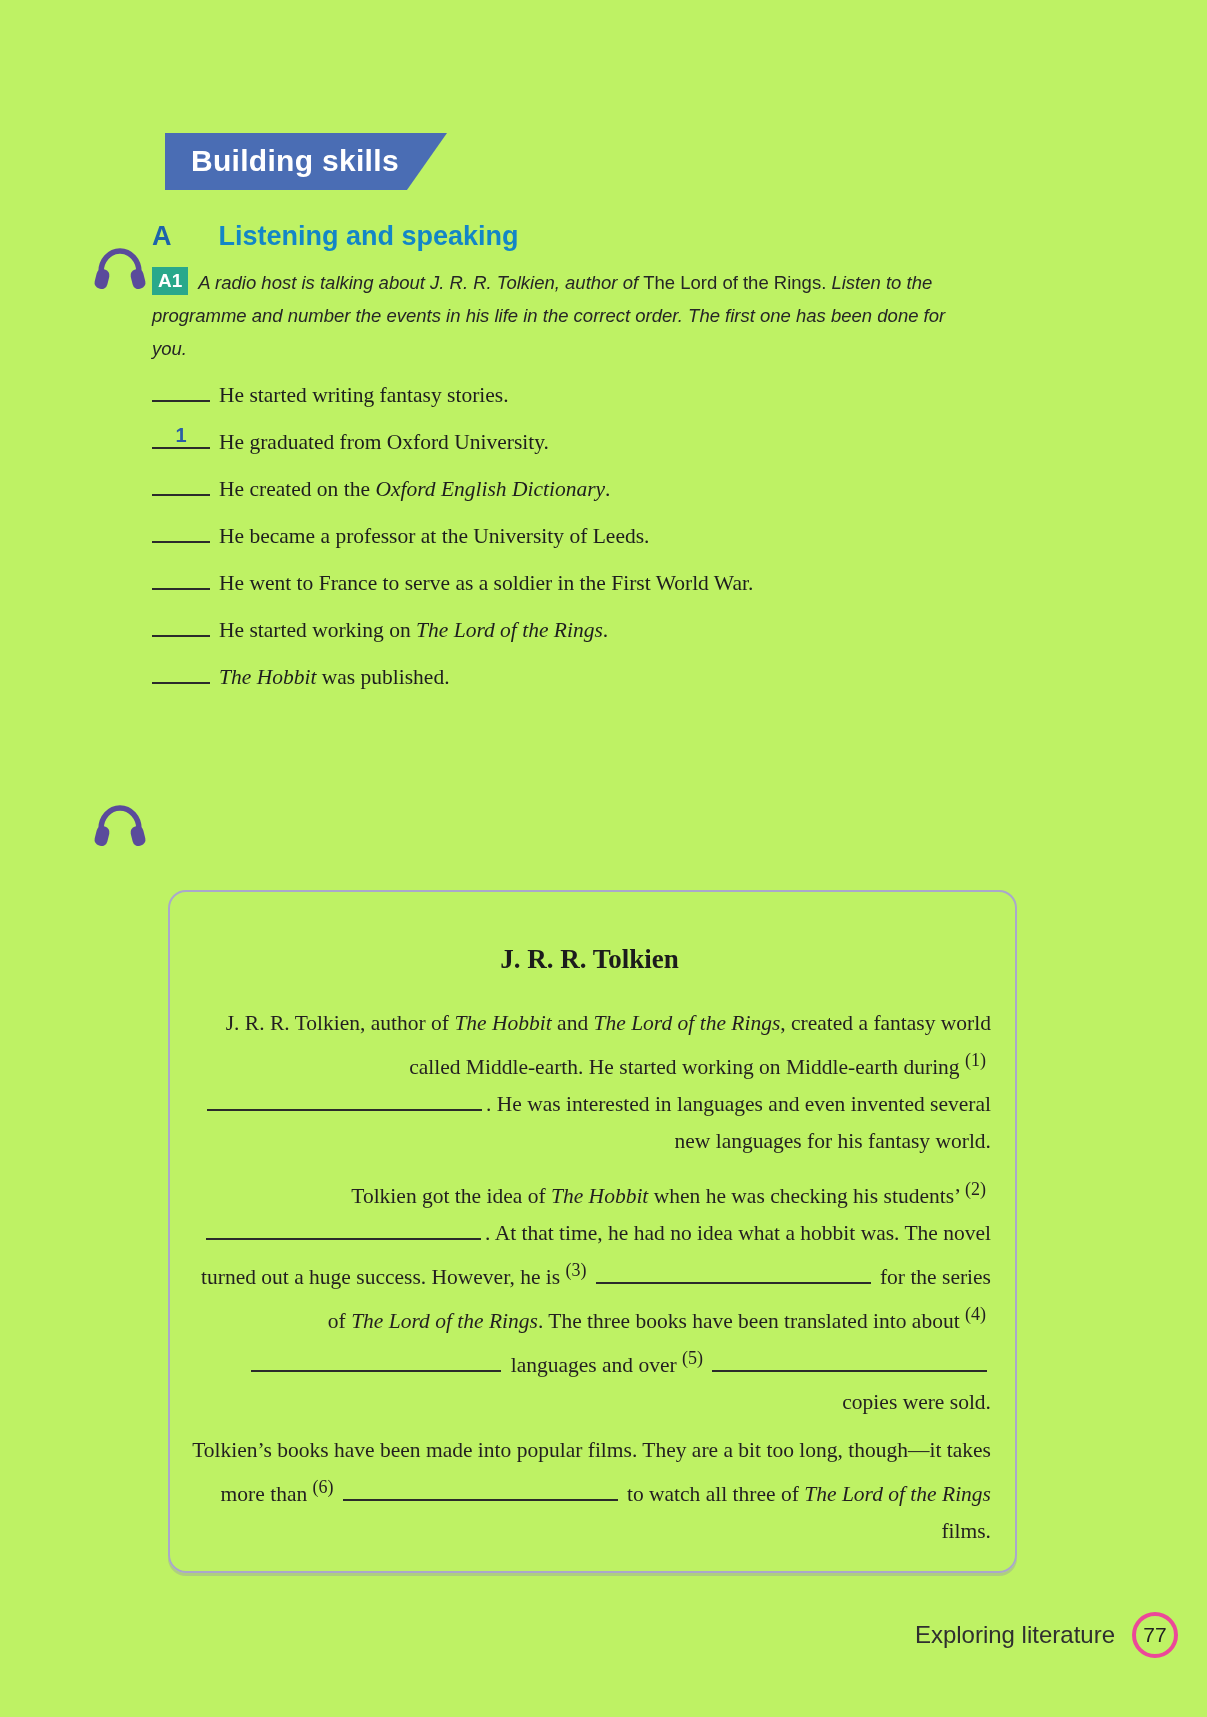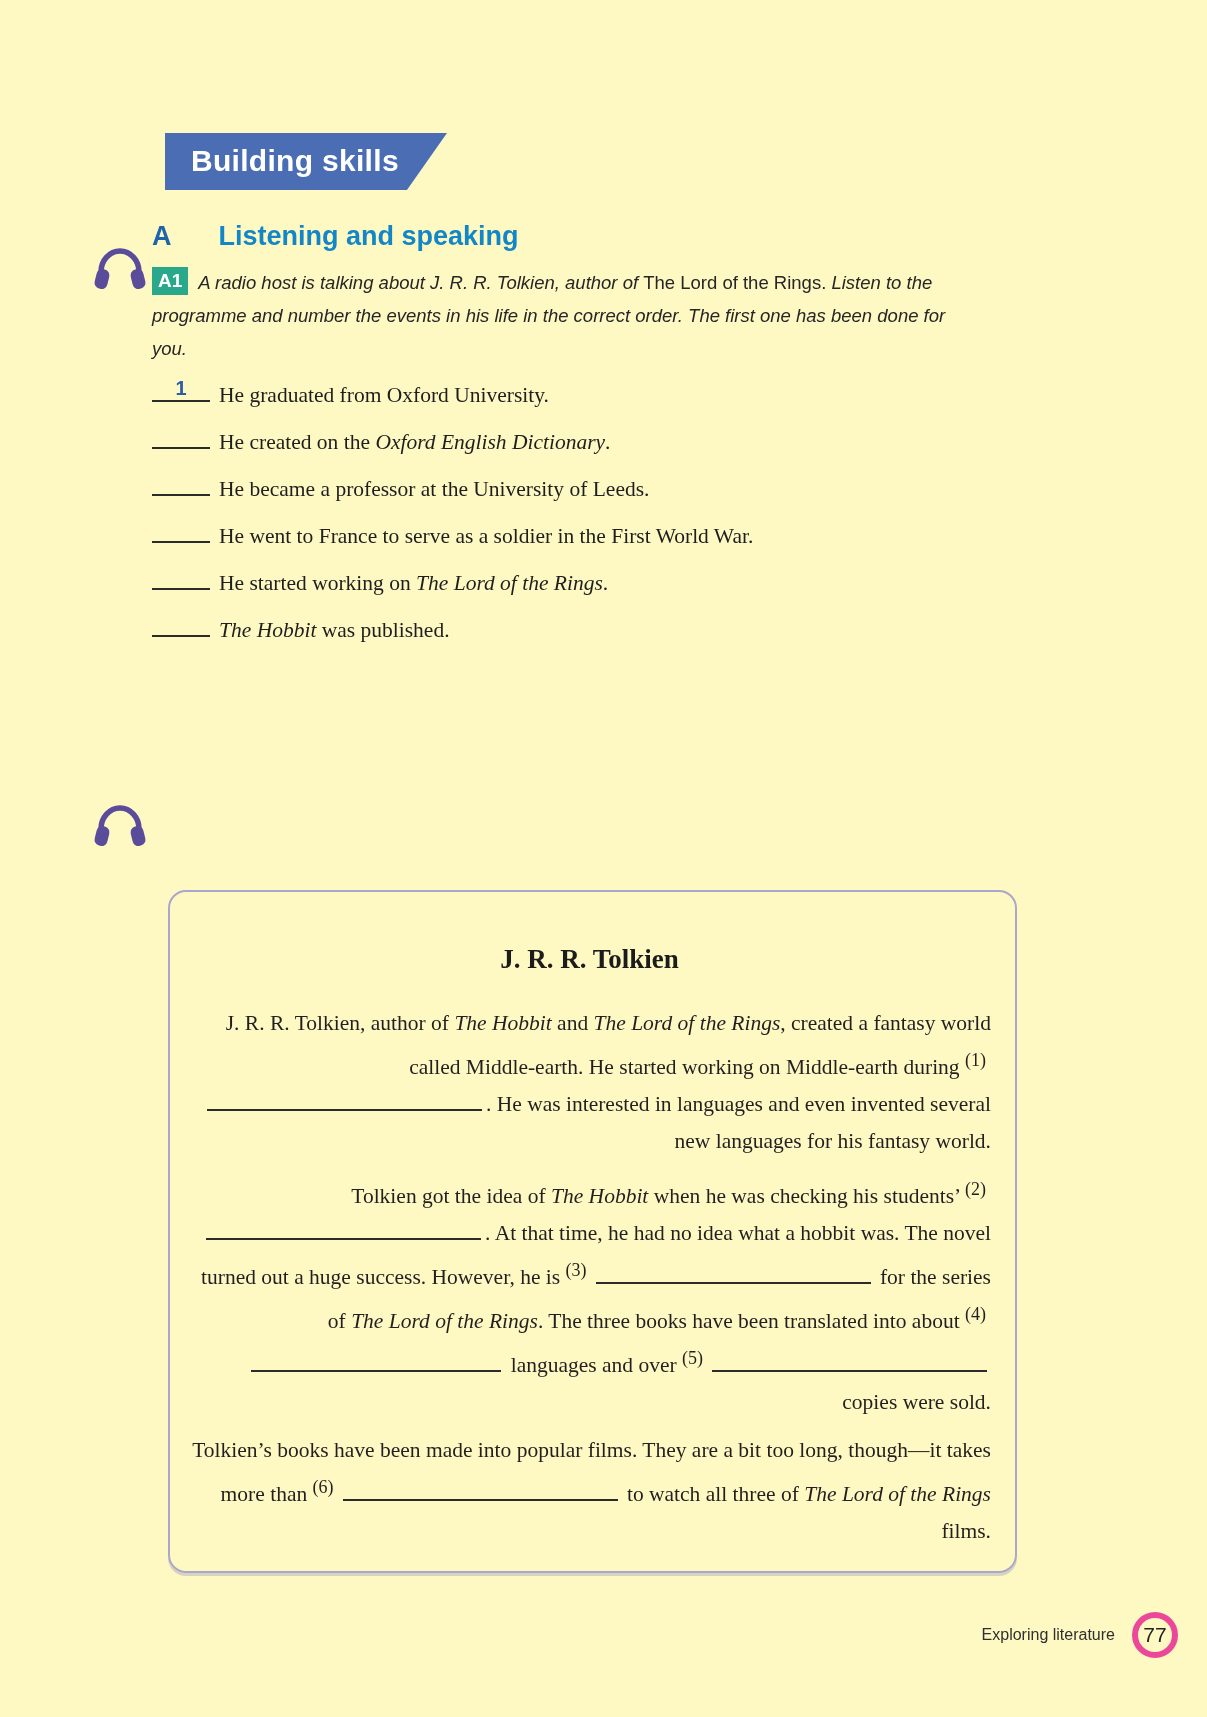--- a/index.html
+++ b/index.html
@@ -1,16 +1,16 @@
 <!DOCTYPE html>
 <html><head>
 <meta charset="utf-8">
 <style>
   html,body{margin:0;padding:0;background:#ffffff;}
-  #page{position:relative;width:1207px;height:1717px;background:#fef9c3;overflow:hidden;
+  #page{position:relative;width:1207px;height:1717px;background:#bef264;overflow:hidden;
         font-family:"Liberation Serif",serif;color:#231f20;}
 
   
   .banner{position:absolute;left:165px;top:133px;width:282px;height:57px;background:#4a6db4;
           clip-path:polygon(0 0,100% 0,85.8% 100%,0 100%);}
   .banner-label{color:#ffffff;font-family:"Liberation Sans",sans-serif;font-weight:bold;
                 font-size:30px;line-height:56px;padding-left:26px;letter-spacing:.3px;}
 
   
   .heading{position:absolute;left:152px;top:221px;font-family:"Liberation Sans",sans-serif;
@@ -48,22 +48,22 @@
         padding:52px 24px 0 18px;}
   .ptitle{text-align:center;font-weight:bold;font-size:27px;margin:0 0 30px 0;color:#1c1c1c;}
   .pp{font-size:21.5px;line-height:37px;margin:0 0 11px 0;text-align:right;}
   .sup{font-size:18px;vertical-align:8px;margin-right:5px;}
   .blank{display:inline-block;width:275px;height:2px;border-bottom:2px solid #2b2b2b;margin:0 4px;}
   .blank.b4{width:250px;}
 
   
   .footer{position:absolute;top:1612px;right:29px;display:flex;align-items:center;gap:17px;
           font-family:"Liberation Sans",sans-serif;}
-  .flabel{font-size:16px;color:#2f2f2f;}
-  .fcircle{width:46px;height:46px;box-sizing:border-box;border:6px solid #ec4899;border-radius:50%;
+  .flabel{font-size:24px;color:#2f2f2f;}
+  .fcircle{width:46px;height:46px;box-sizing:border-box;border:4px solid #ec4899;border-radius:50%;
            display:flex;align-items:center;justify-content:center;font-size:21px;color:#222222;}
 </style>
 </head>
 <body>
 
 <div id="page">
 
   <div class="banner">
     <div class="banner-label">Building skills</div>
   </div>
@@ -76,20 +76,23 @@
     <path d="M10 40 V29 C10 17.5 18.5 8 29 8 C39.5 8 48 17.5 48 29 V40" fill="none" stroke="#5a4b9b" stroke-width="5.5" stroke-linecap="round"></path>
     <rect x="4.5" y="26" width="13" height="20" rx="6" fill="#5a4b9b" transform="rotate(14 11 36)"></rect>
     <rect x="40.5" y="26" width="13" height="20" rx="6" fill="#5a4b9b" transform="rotate(-14 47 36)"></rect>
   </svg>
 
   <div class="exercise ex-a1">
     <span class="badge">A1</span><span>A radio host is talking about J. R. R. Tolkien, author of </span><span class="up">The Lord of the Rings. </span><span>Listen to the programme and number the events in his life in the correct order. The first one has been done for you.</span>
   </div>
 
   <div class="events">
+    <div class="event">
+      <span class="eblank"><span class="eanswer"></span></span><span>He started writing fantasy stories.</span>
+    </div>
     <div class="event">
       <span class="eblank"><span class="eanswer">1</span></span><span>He graduated from Oxford University.</span>
     </div>
     <div class="event">
       <span class="eblank"><span class="eanswer"></span></span><span>He created on the </span><span class="i">Oxford English Dictionary</span><span>.</span>
     </div>
     <div class="event">
       <span class="eblank"><span class="eanswer"></span></span><span>He became a professor at the University of Leeds.</span>
     </div>
     <div class="event">

